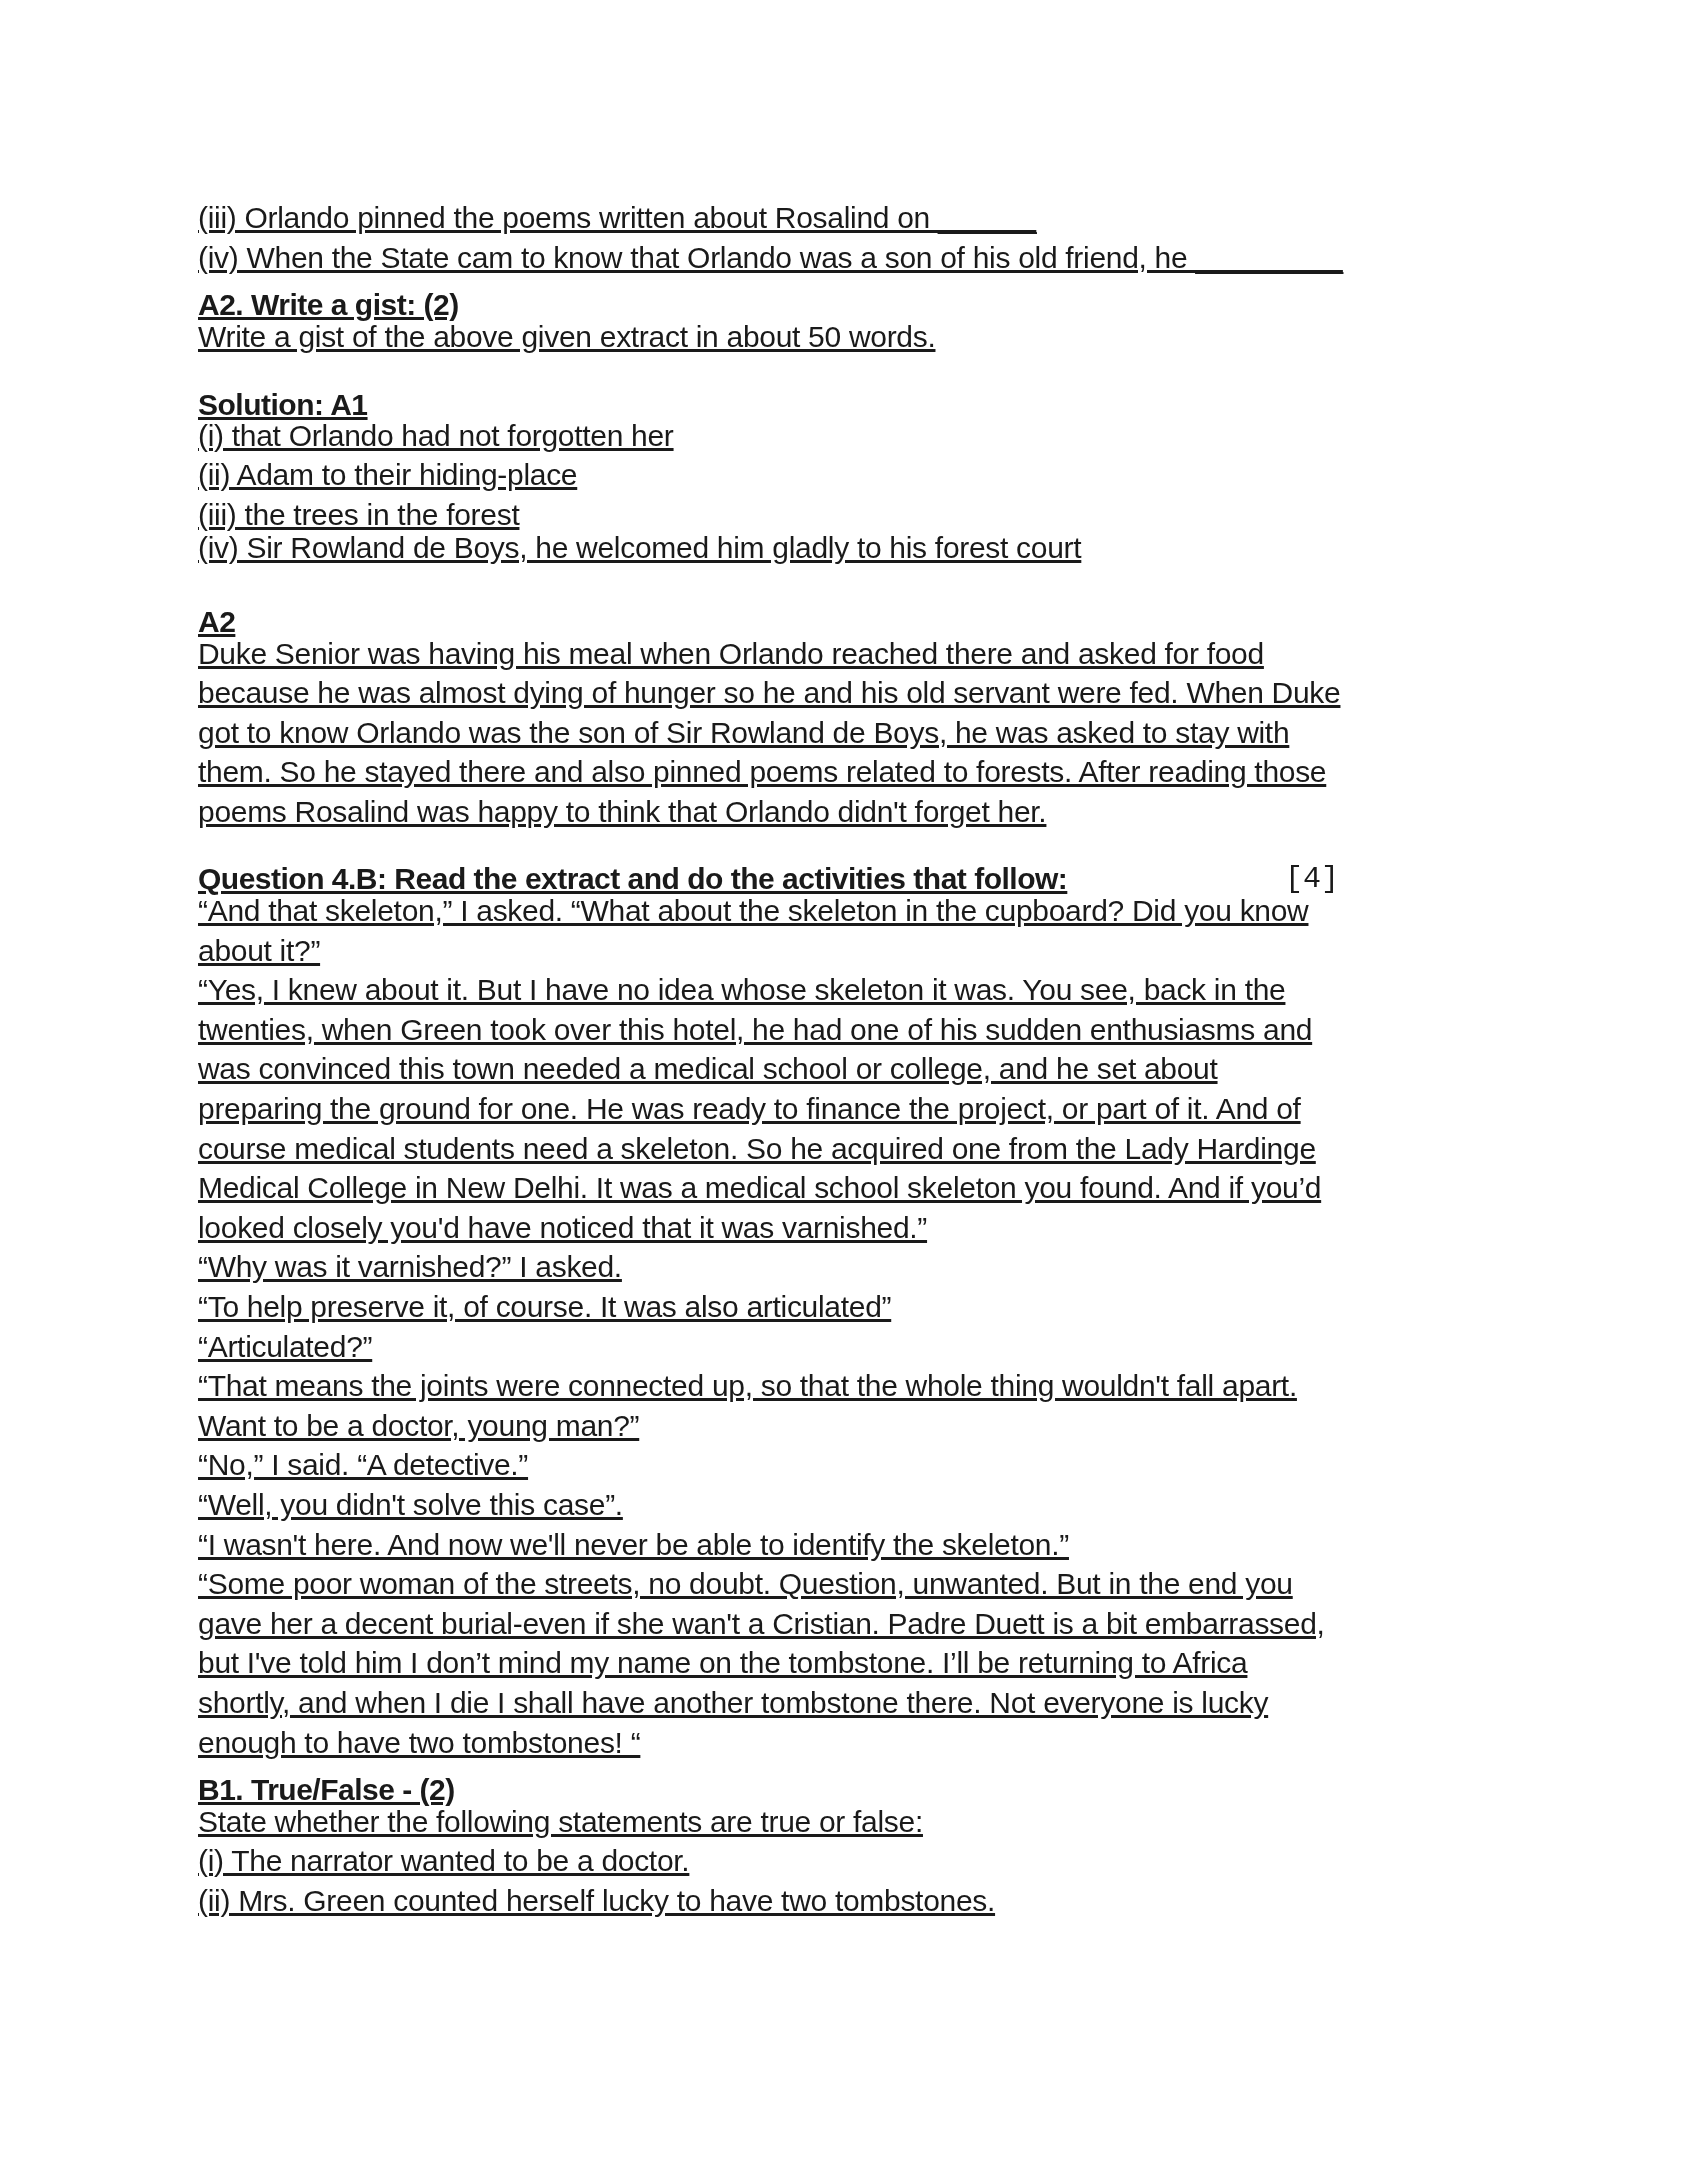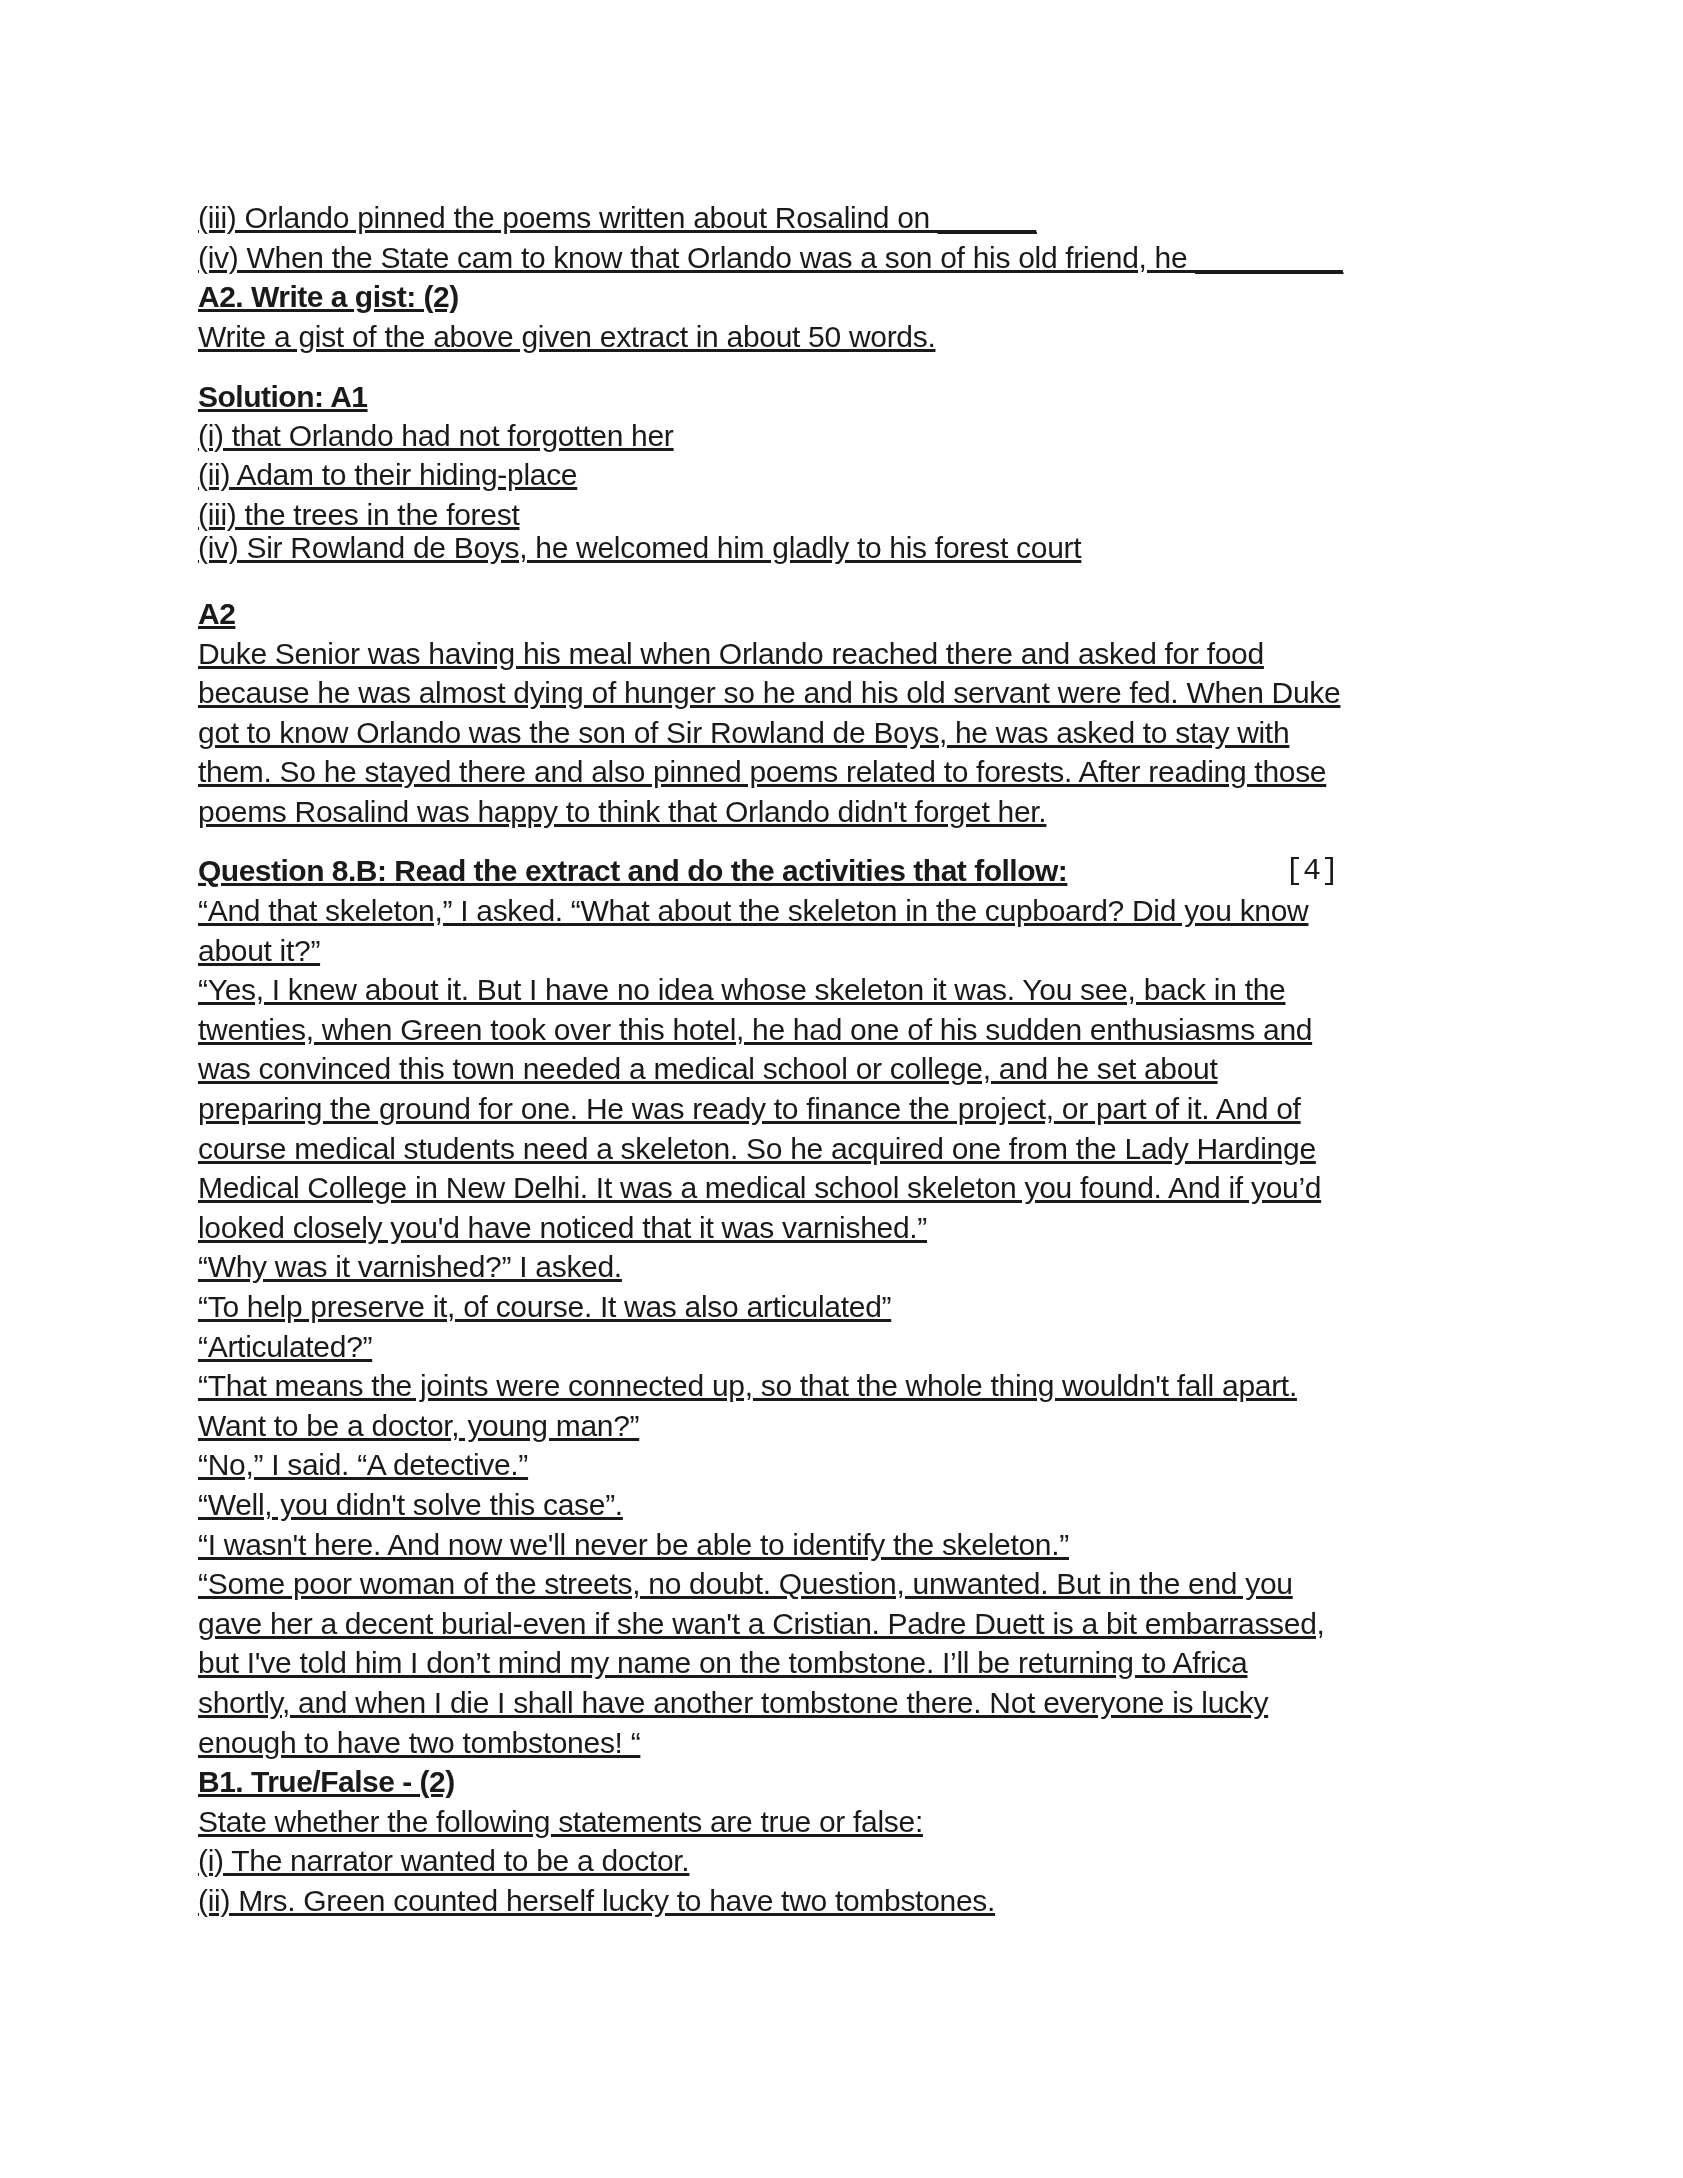--- a/index.html
+++ b/index.html
@@ -27,20 +27,21 @@
     height: 40px;
     line-height: 40px;
     font-size: 30px;
     letter-spacing: -0.3px;
     white-space: nowrap;
     text-decoration: underline;
   }
   .bold {
     font-weight: bold;
     letter-spacing: -0.5px;
+    margin-top: 8px;
   }
   .marks {
     position: absolute;
     left: 1087px;
     font-family: "Liberation Mono", monospace;
     font-size: 30px;
     font-weight: normal;
     letter-spacing: 0;
   }
 </style>
@@ -62,21 +63,21 @@
   <div class="line" style="top:528px">(iv) Sir Rowland de Boys, he welcomed him gladly to his forest court</div>
 
   <div class="line bold" style="top:594px">A2</div>
   <div class="line" style="top:634px">Duke Senior was having his meal when Orlando reached there and asked for food</div>
   <div class="line" style="top:673px">because he was almost dying of hunger so he and his old servant were fed. When Duke</div>
   <div class="line" style="top:713px">got to know Orlando was the son of Sir Rowland de Boys, he was asked to stay with</div>
   <div class="line" style="top:752px">them. So he stayed there and also pinned poems related to forests. After reading those</div>
   <div class="line" style="top:792px">poems Rosalind was happy to think that Orlando didn't forget her.</div>
 
   <div class="line bold" style="top:851px; width:1307px;">
-    <span>Question 8.B: Read the extract and do the activities that follow:</span>
+    <span>Question 4.B: Read the extract and do the activities that follow:</span>
     <span class="marks">[4]</span>
   </div>
 
   <div class="line" style="top:891px">“And that skeleton,” I asked. “What about the skeleton in the cupboard? Did you know</div>
   <div class="line" style="top:931px">about it?”</div>
   <div class="line" style="top:970px">“Yes, I knew about it. But I have no idea whose skeleton it was. You see, back in the</div>
   <div class="line" style="top:1010px">twenties, when Green took over this hotel, he had one of his sudden enthusiasms and</div>
   <div class="line" style="top:1049px">was convinced this town needed a medical school or college, and he set about</div>
   <div class="line" style="top:1089px">preparing the ground for one. He was ready to finance the project, or part of it. And of</div>
   <div class="line" style="top:1129px">course medical students need a skeleton. So he acquired one from the Lady Hardinge</div>

